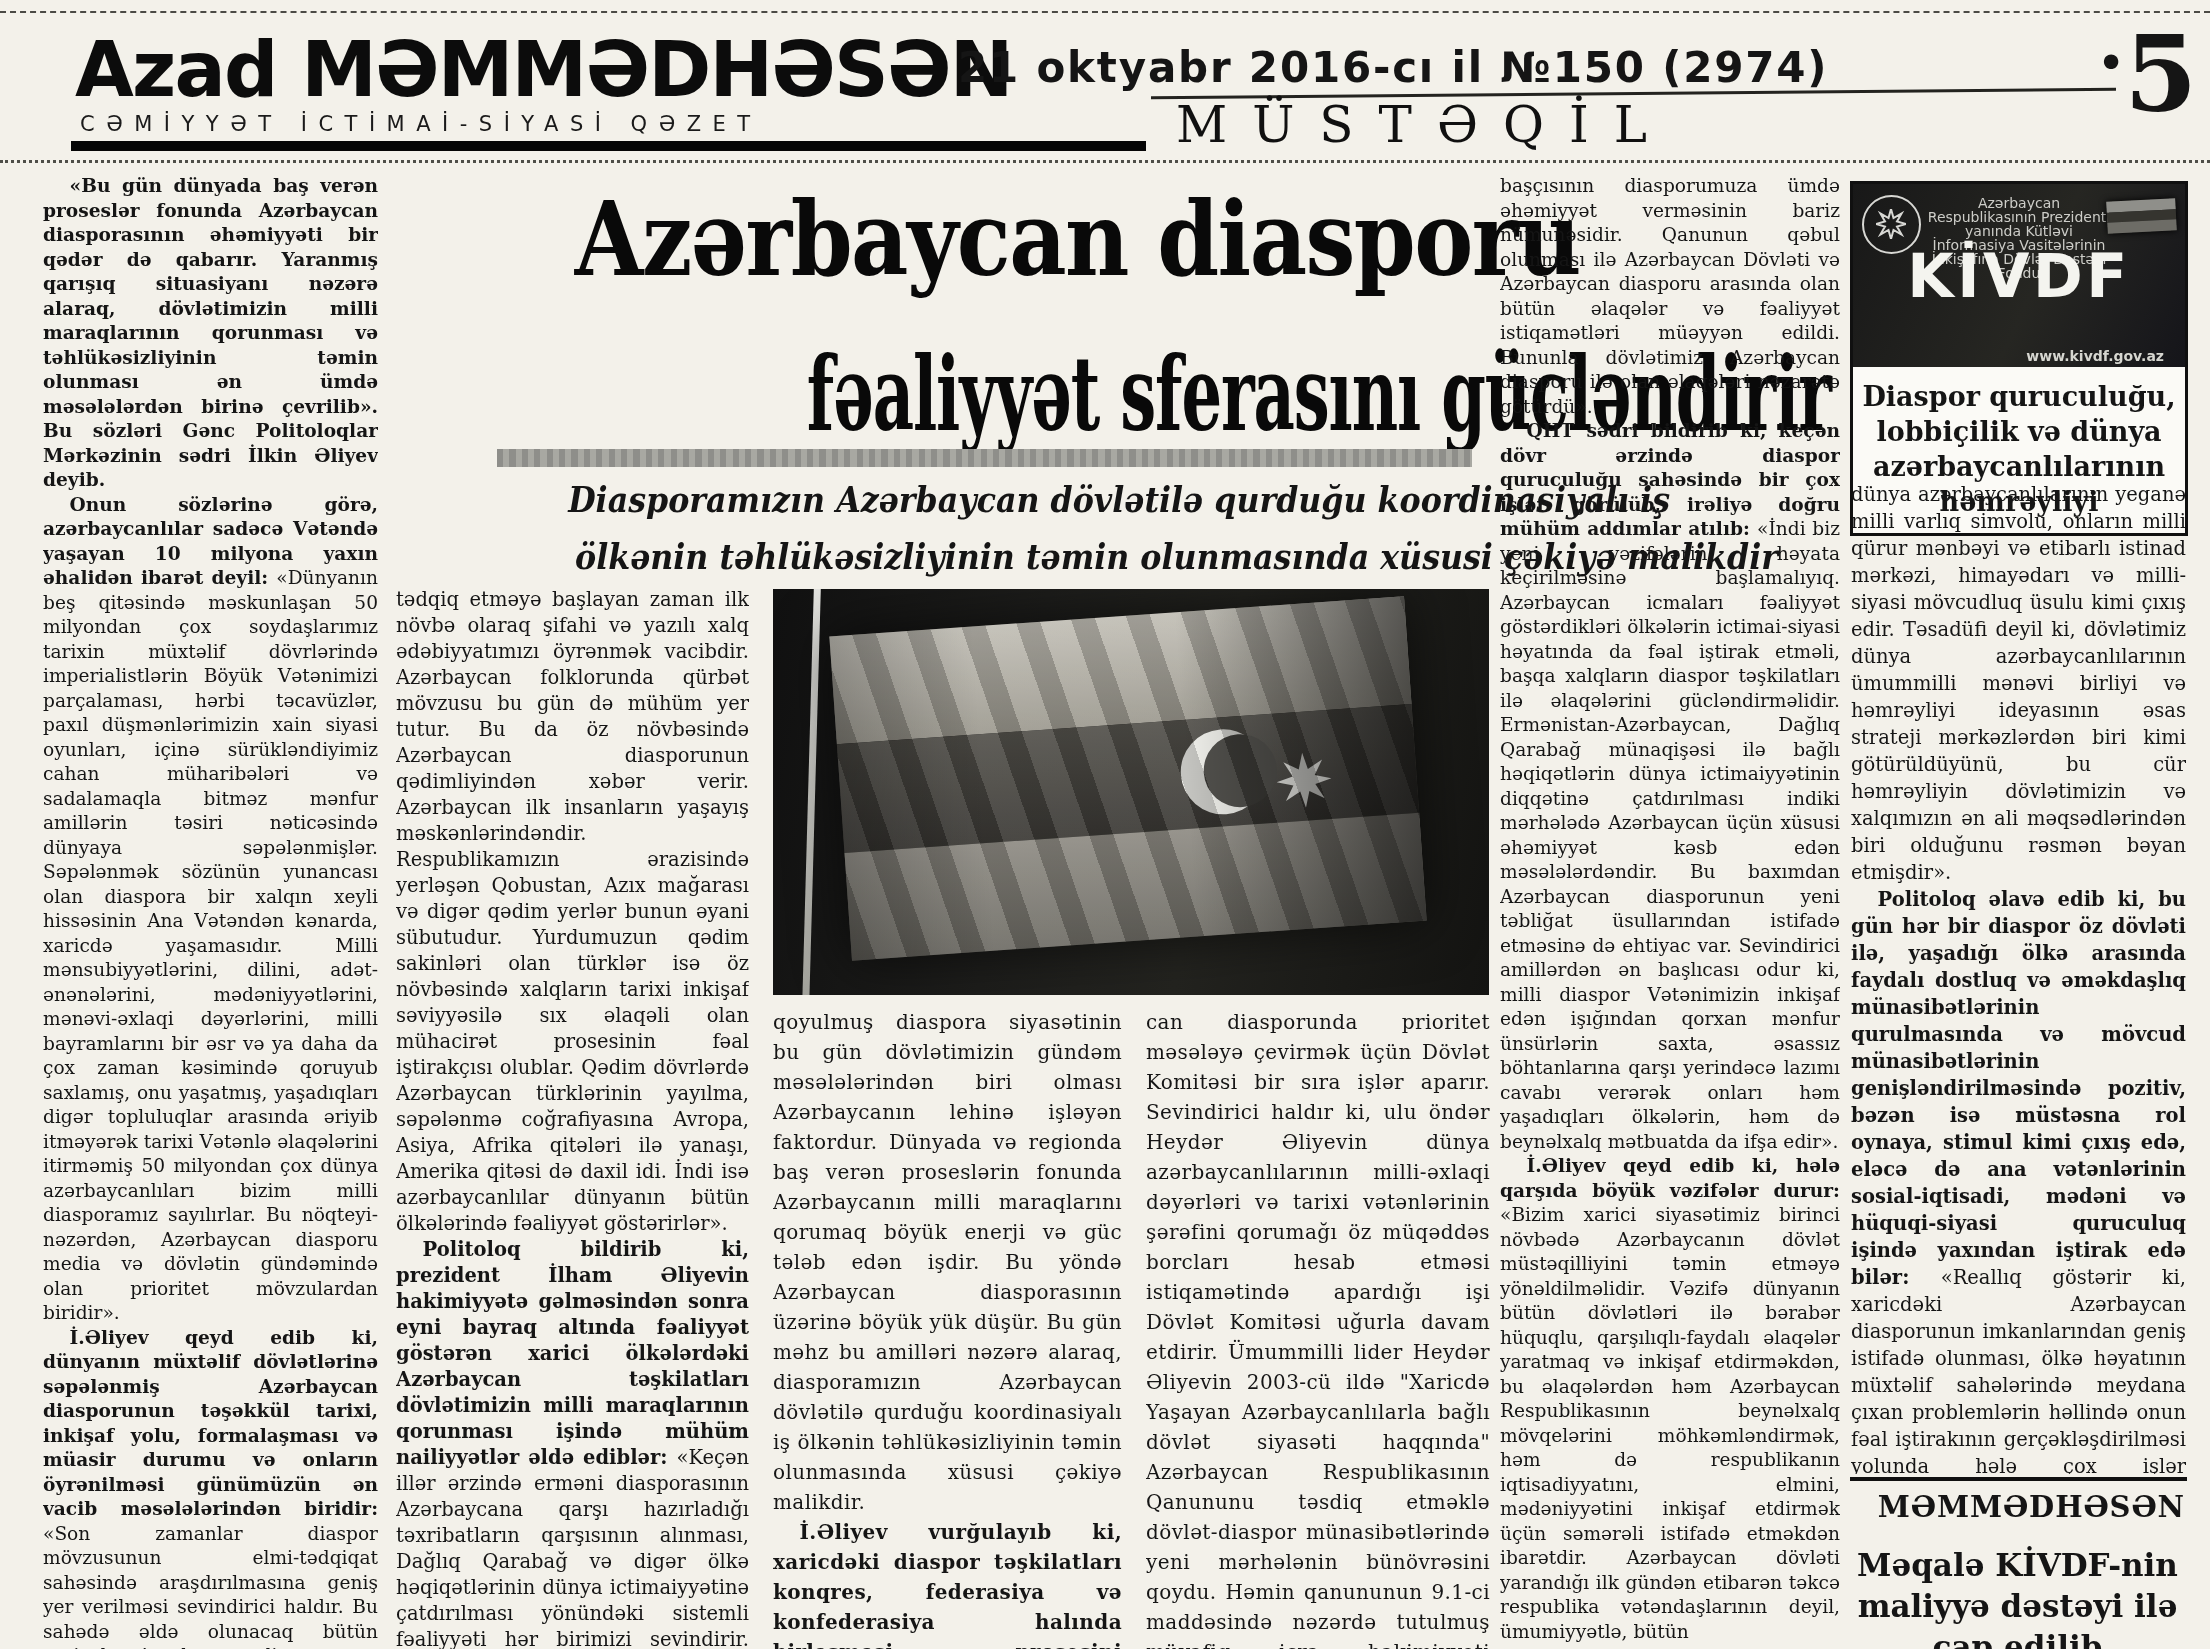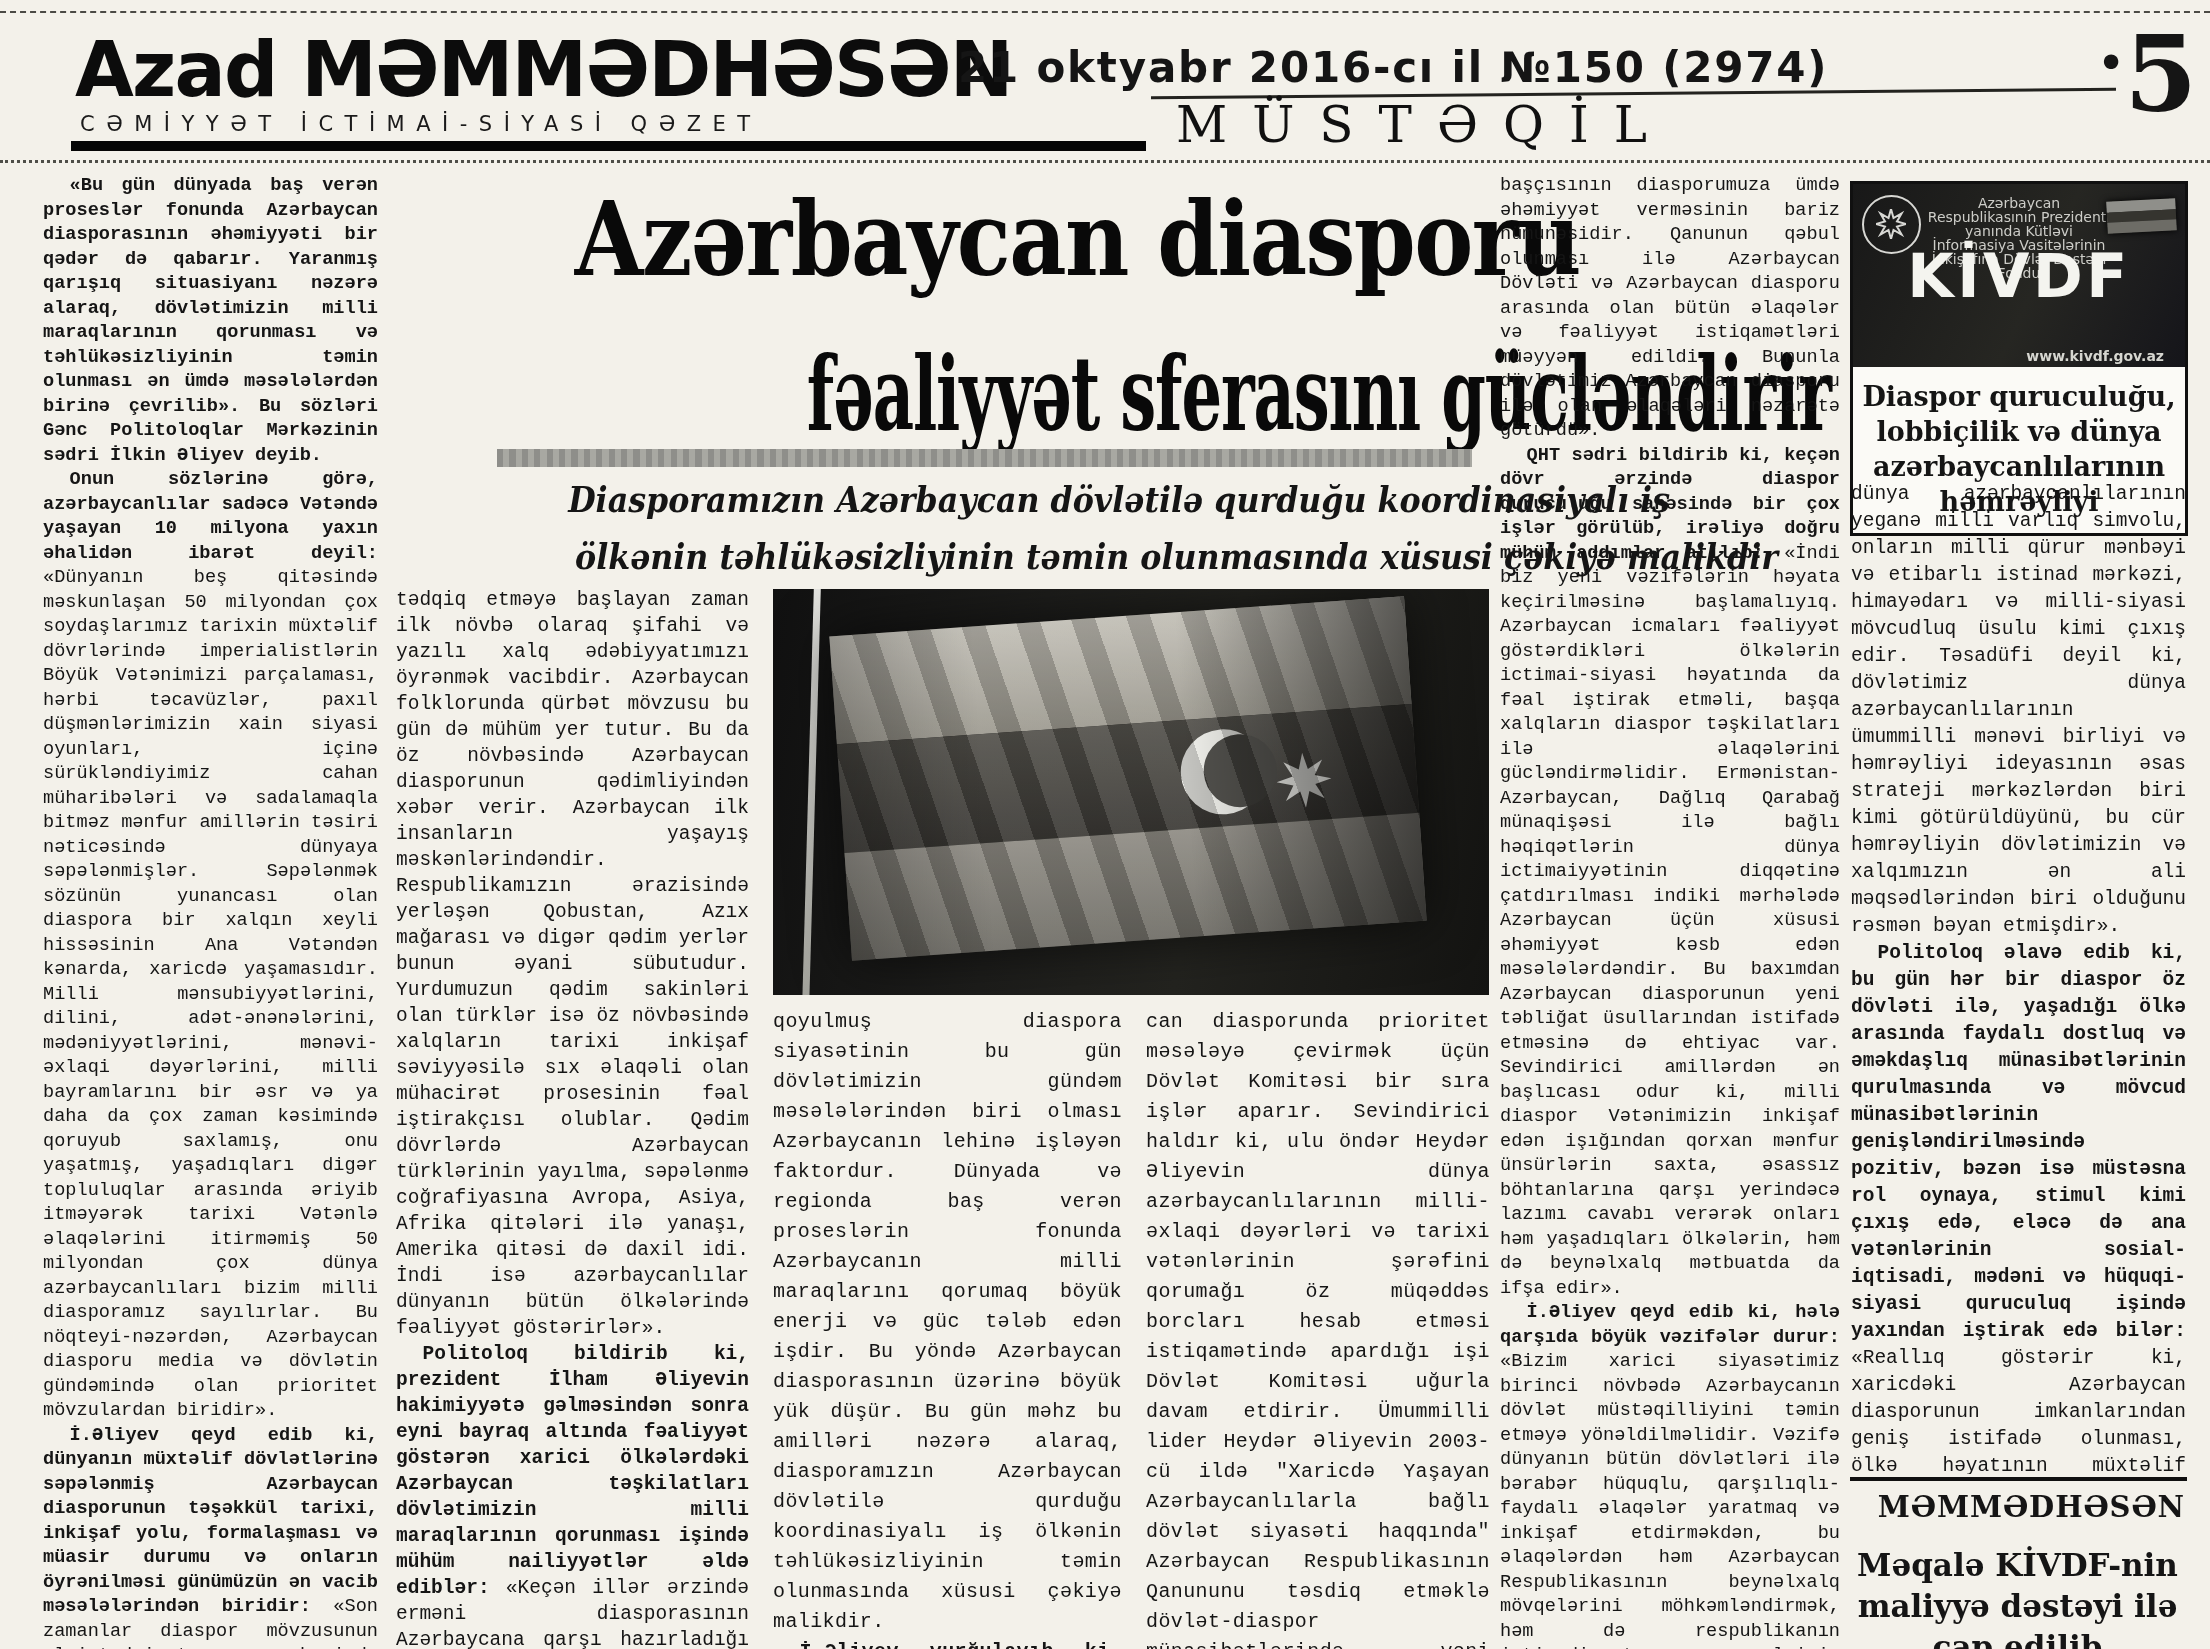--- a/index.html
+++ b/index.html
@@ -24,21 +24,21 @@
   
   .headline{left:493px;top:177px;width:998px;text-align:center;line-height:124px;white-space:nowrap;}
   .hl{display:inline-block;font-weight:bold;font-size:103px;letter-spacing:-1.8px;color:#090909;}
   .hl1{transform:scaleX(0.86);}
   .hl2{transform:scaleX(0.62);}
   .gray-bar{left:497px;top:449px;width:975px;height:17.7px;
         background:repeating-linear-gradient(90deg,#8e8e8a 0 6.2px,#a8a8a2 6.2px 12.4px);}
   .subhead{left:493px;top:475px;width:998px;text-align:center;line-height:49px;white-space:nowrap;}
   .shl{display:inline-block;font-style:italic;font-weight:bold;font-size:36px;transform:scaleX(0.88);}
   
-  .col{position:absolute;text-align:justify;overflow:hidden;font-family:Liberation Mono, monospace;}
+  .col{position:absolute;text-align:justify;overflow:hidden;}
   .c-std{font-size:18.6px;line-height:24.5px;}
   .c-big{font-size:20px;line-height:30px;letter-spacing:0.4px;}
   .c-side{font-size:19.5px;line-height:27px;}
   .col p{margin:0;text-indent:26.6px;}
   .col p.cont{text-indent:0;}
   .lead{font-weight:bold;}
   
   .photo{left:773px;top:589px;width:716px;height:406px;background:
         linear-gradient(100deg,#111 0%,#1d1d1b 35%,#23231f 60%,#141412 100%);overflow:hidden;}
   .pole{position:absolute;left:35px;top:-8.9px;width:7px;height:434px;background:

